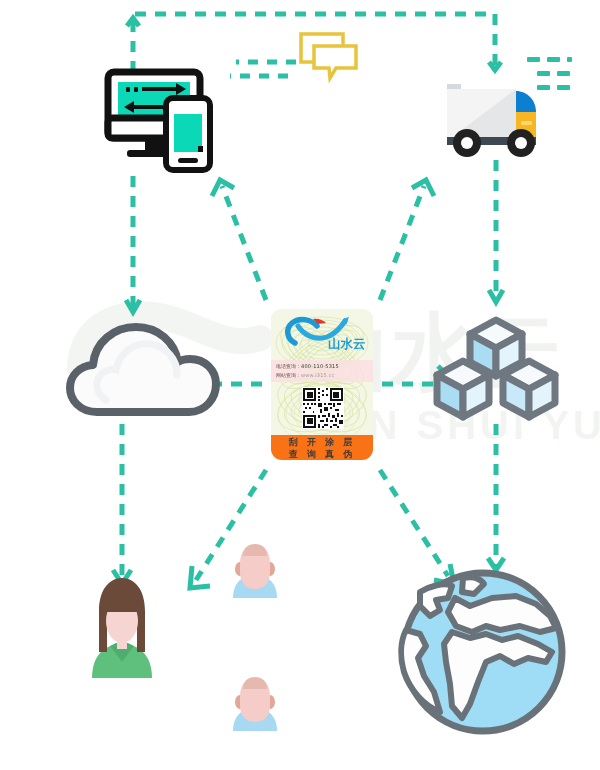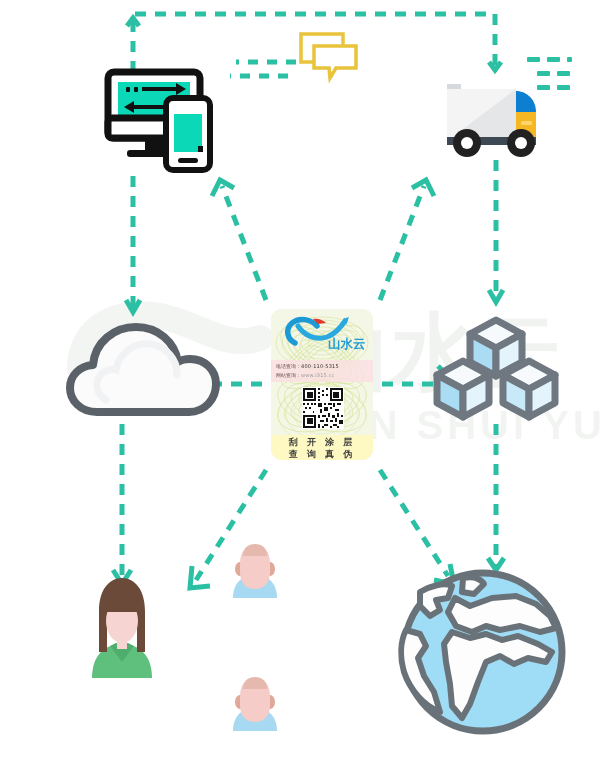--- a/index.html
+++ b/index.html
@@ -85,21 +85,21 @@
   }
   #label-card .info-row .lbl{color:#6b4f4f;}
   #label-card .info-row .val{color:#333;letter-spacing:.2px;}
   #label-card .info-row .val.web{color:#9a9a9a;}
   #label-card .qr{
     position:absolute;left:31px;top:78px;width:40px;height:40px;
     background:#fff;padding:1px;box-sizing:content-box;
   }
   #label-card .scratch{
     position:absolute;left:0;top:126px;width:102px;height:25px;
-    background:#fef9c3;
+    background:#f97316;
     display:flex;flex-direction:column;align-items:center;justify-content:center;
   }
   #label-card .scratch div{
     font-size:9px;font-weight:bold;color:#3a3a3a;letter-spacing:3px;
     line-height:12px;white-space:nowrap;
     font-family:"DejaVu Sans","Liberation Sans",sans-serif;
   }
   .sr{position:absolute;width:1px;height:1px;overflow:hidden;clip:rect(0 0 0 0);}
 </style>
 </head>

